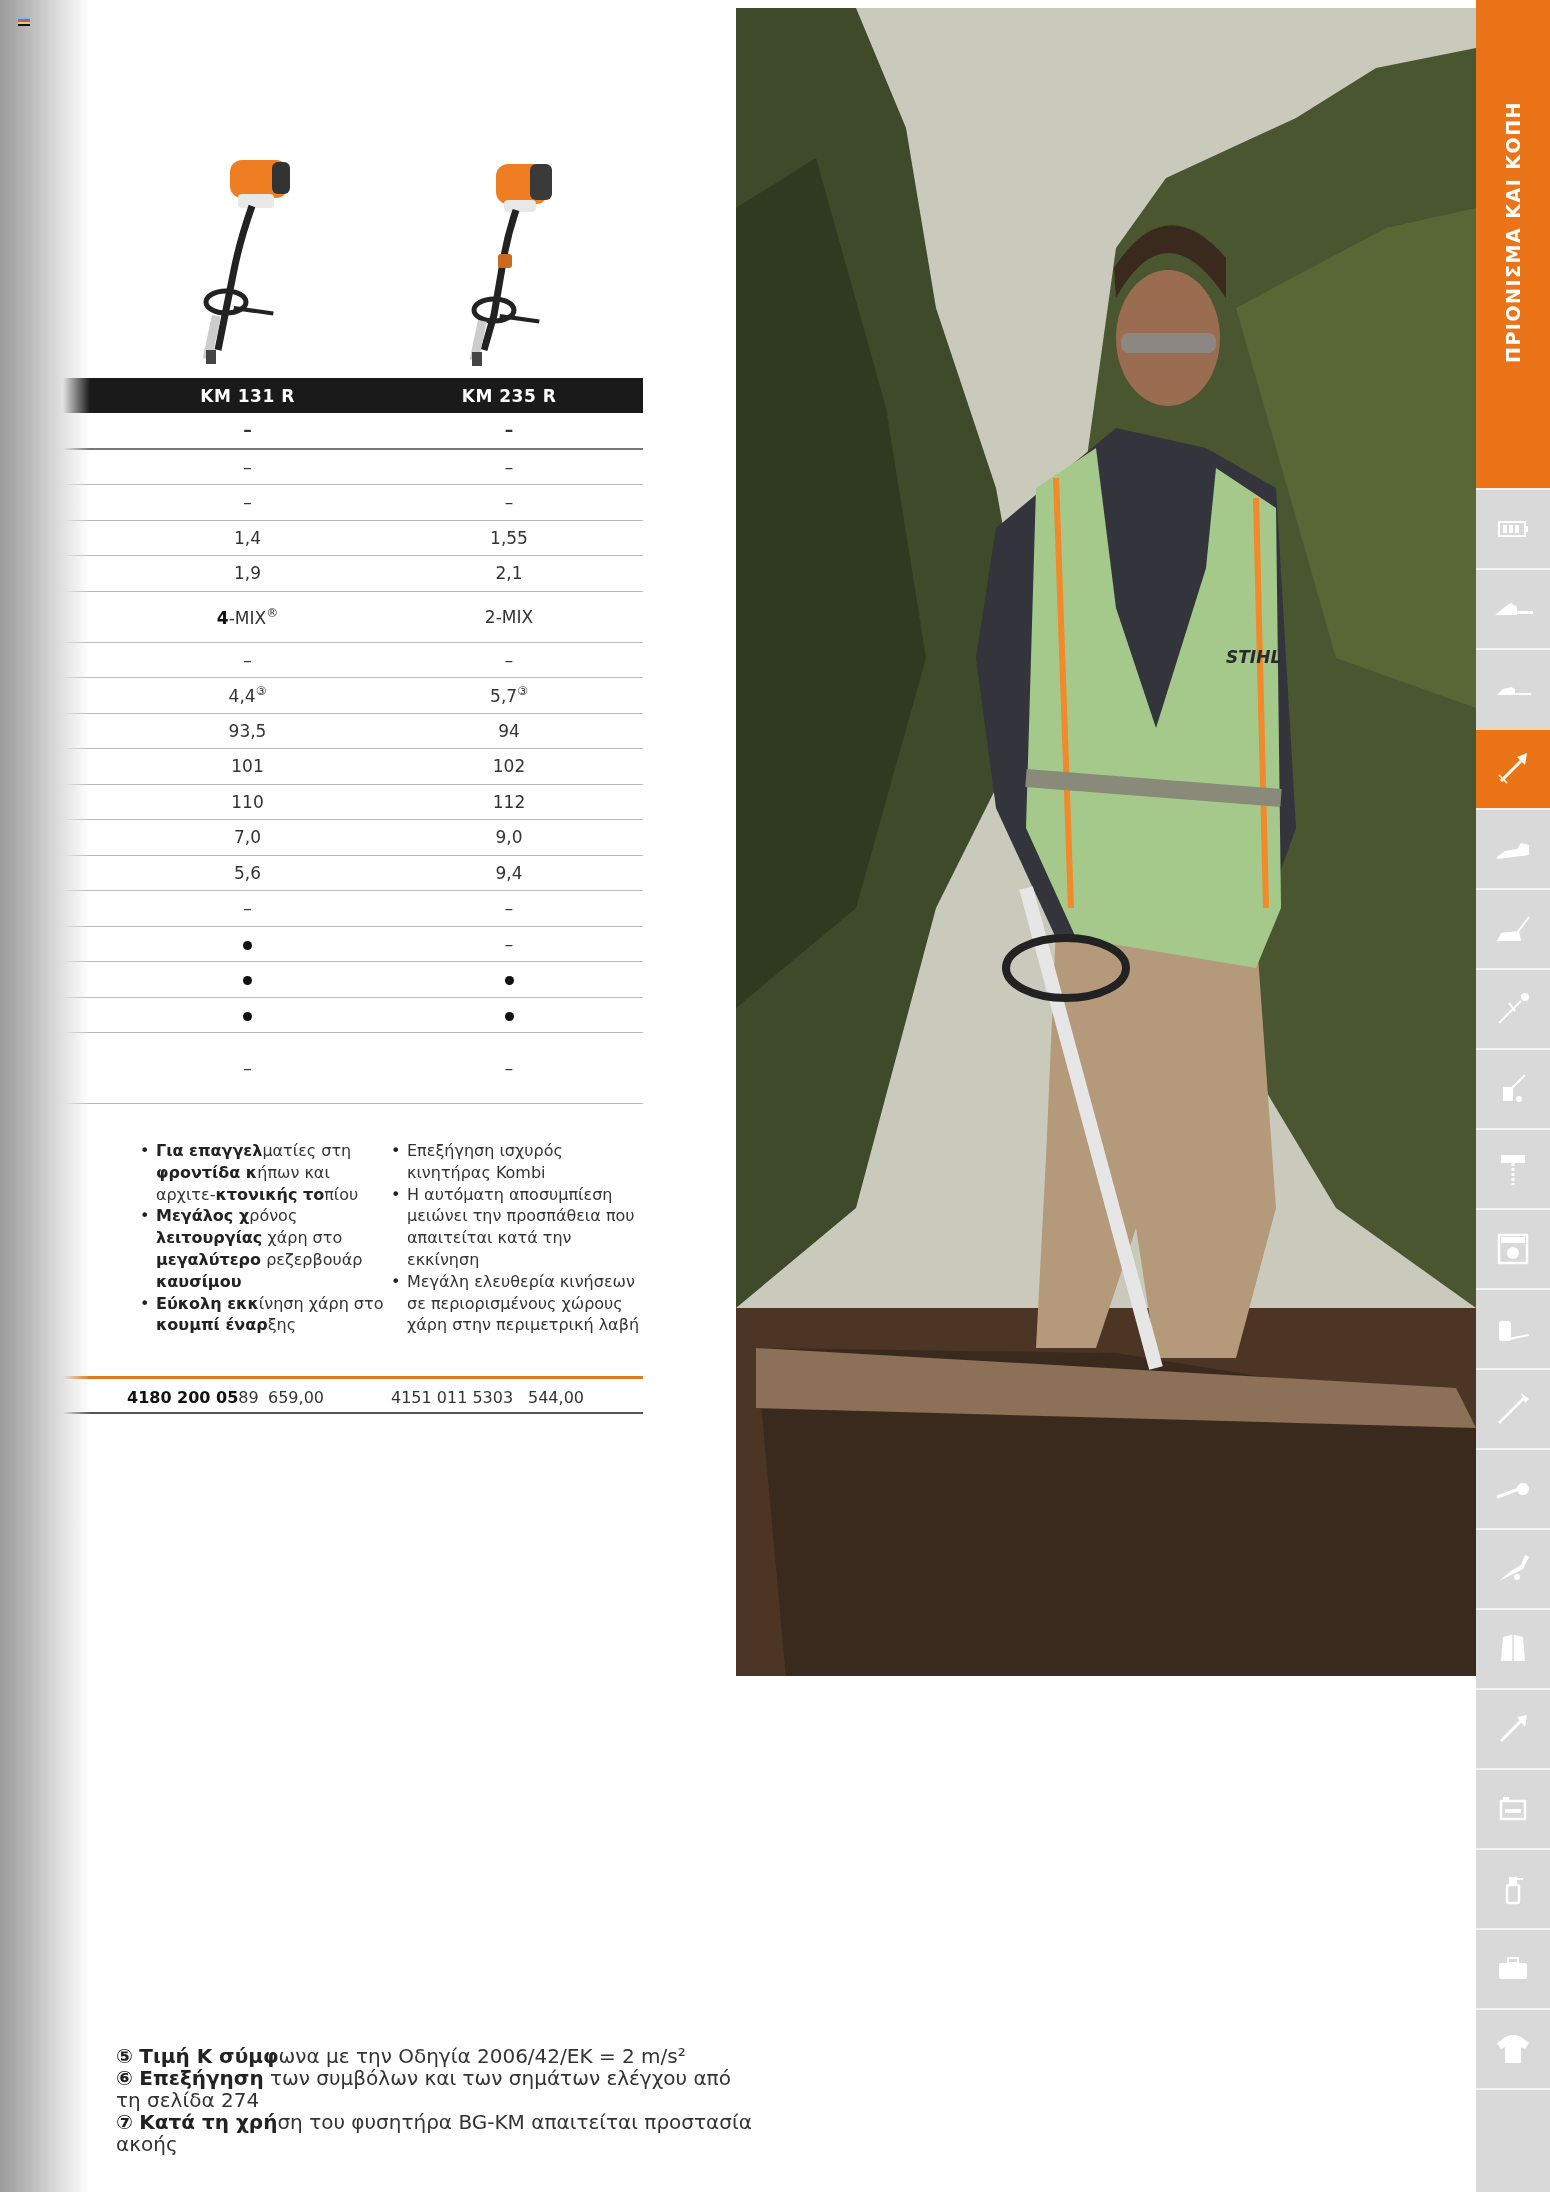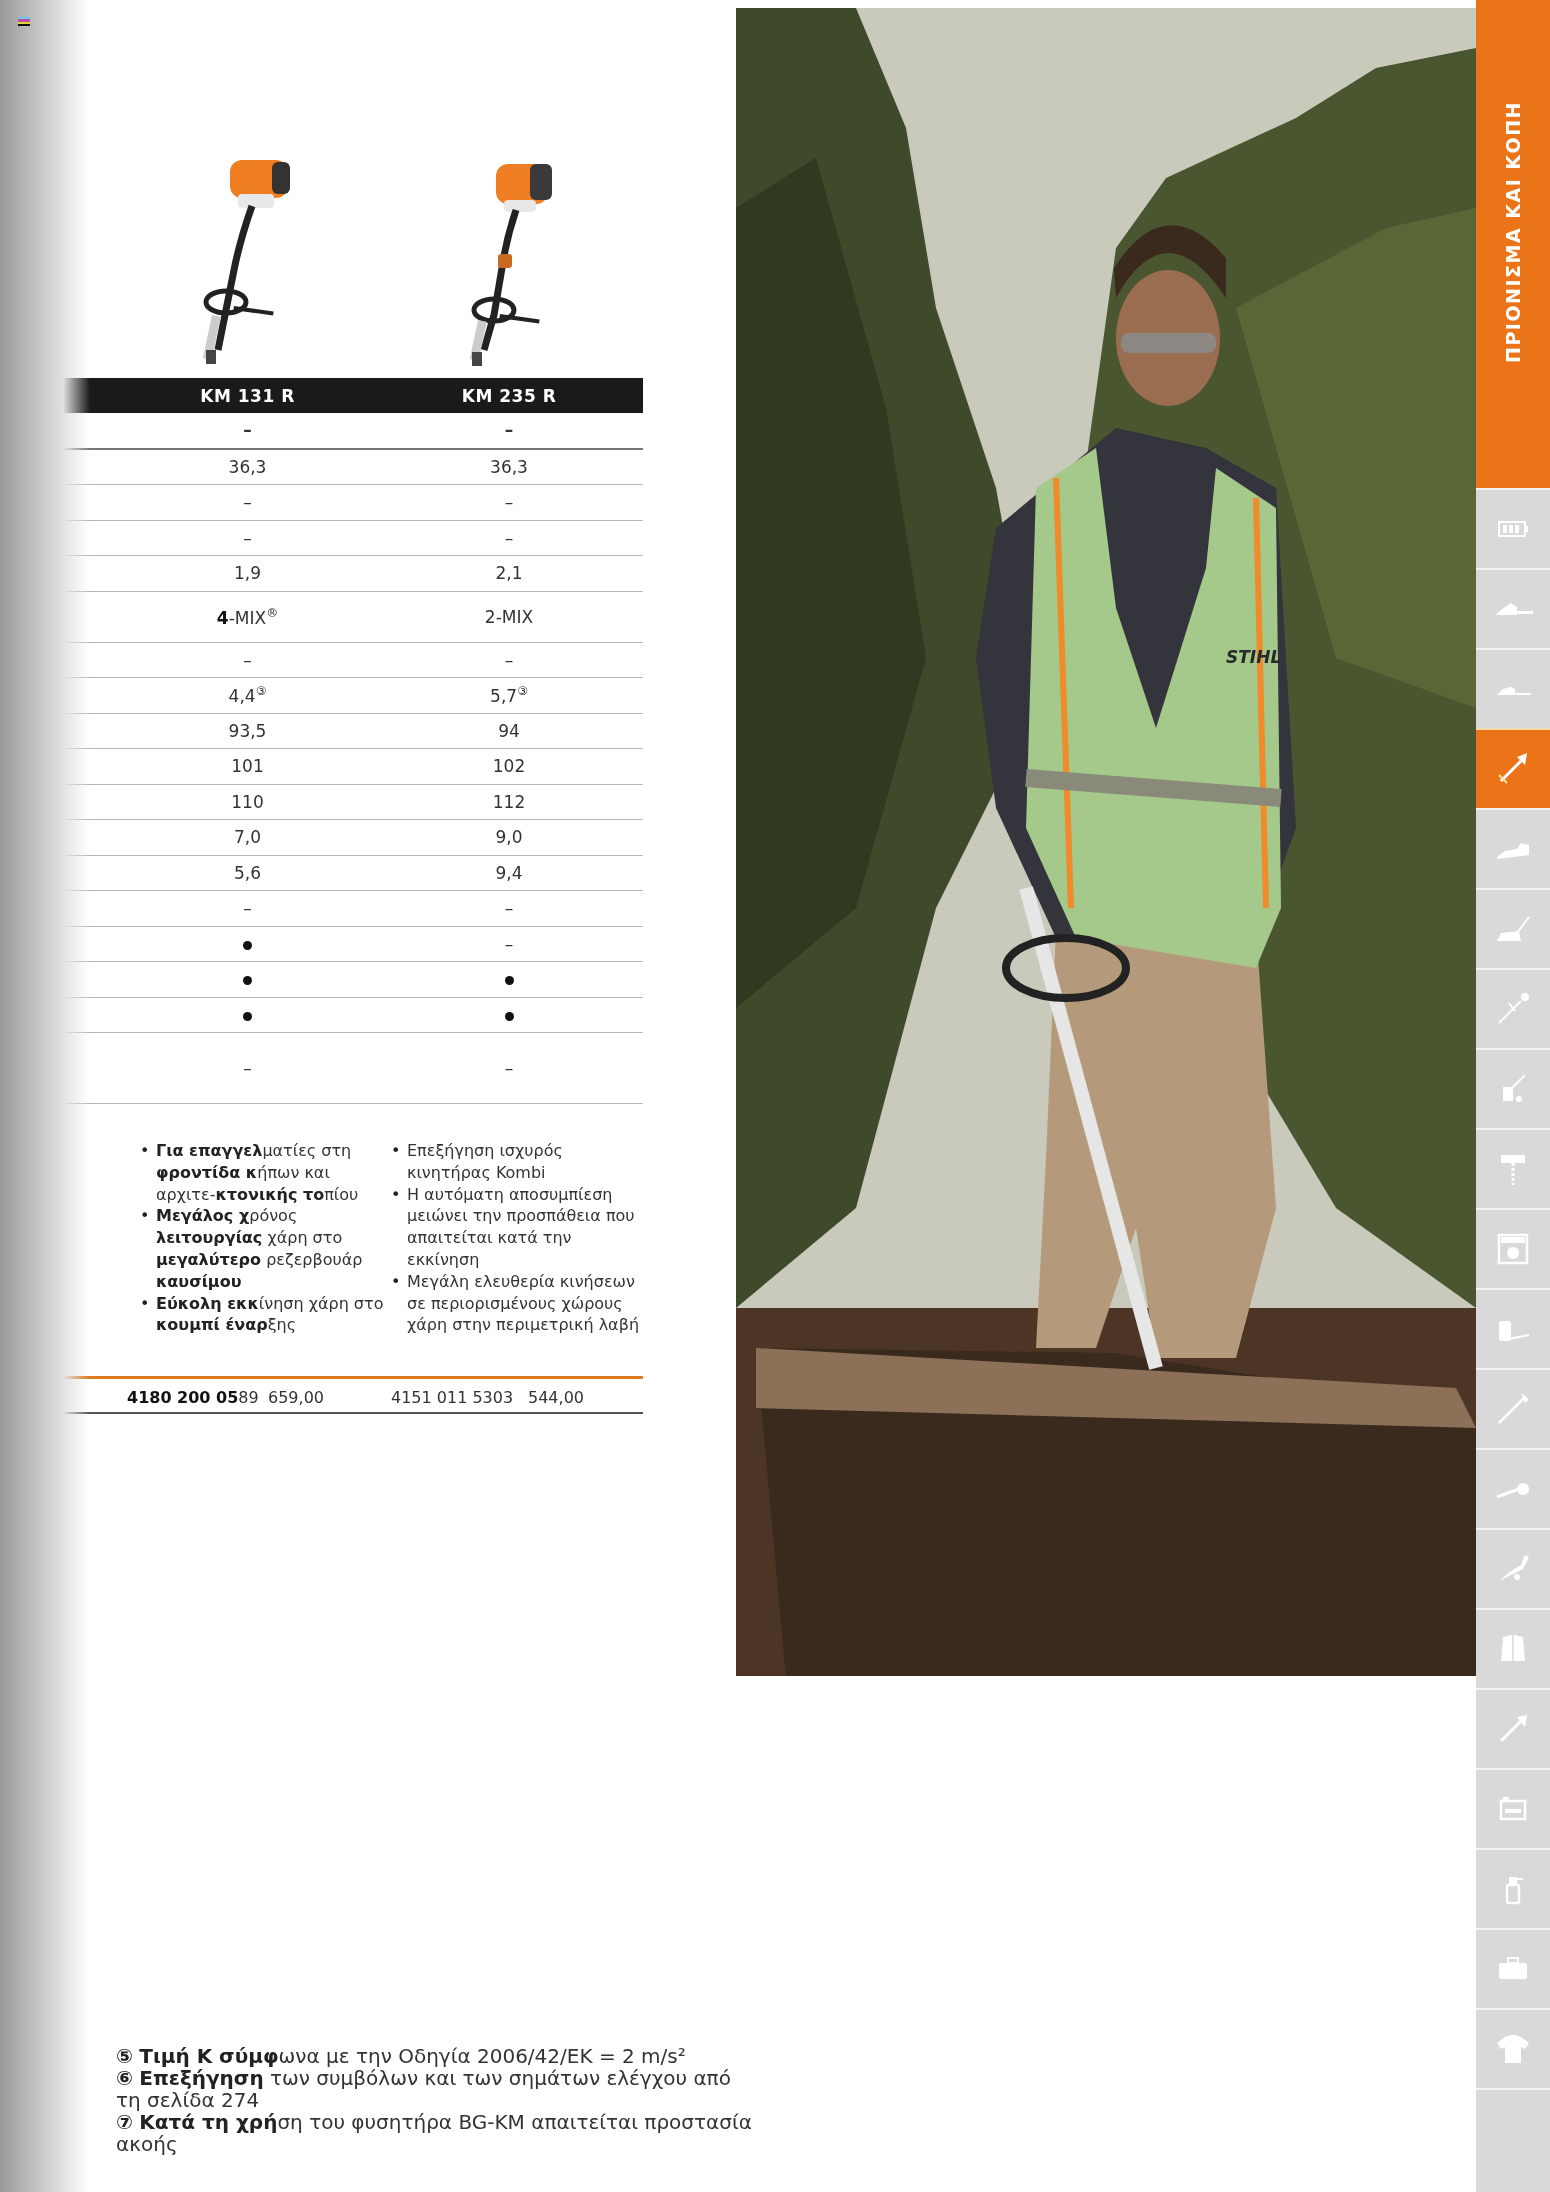--- a/index.html
+++ b/index.html
@@ -146,32 +146,32 @@
       </tr>
     </thead>
     <tbody>
       <tr class="first">
           <td class="label"></td>
           <td style="font-weight:bold">–</td>
           <td style="font-weight:bold">–</td>
         </tr>
       <tr>
           <td class="label"></td>
-          <td>36,3</td>
-          <td>36,3</td>
-        </tr>
-      <tr>
-          <td class="label"></td>
-          <td>–</td>
-          <td>–</td>
-        </tr>
-      <tr>
-          <td class="label"></td>
-          <td>–</td>
-          <td>–</td>
+          <td>–</td>
+          <td>–</td>
+        </tr>
+      <tr>
+          <td class="label"></td>
+          <td>–</td>
+          <td>–</td>
+        </tr>
+      <tr>
+          <td class="label"></td>
+          <td>1,4</td>
+          <td>1,55</td>
         </tr>
       <tr>
           <td class="label"></td>
           <td>1,9</td>
           <td>2,1</td>
         </tr>
       <tr class="tall">
           <td class="label"></td>
         <td><b>4</b><span>-MIX</span><span class="sup">®</span></td>
         <td>2-MIX</td>

